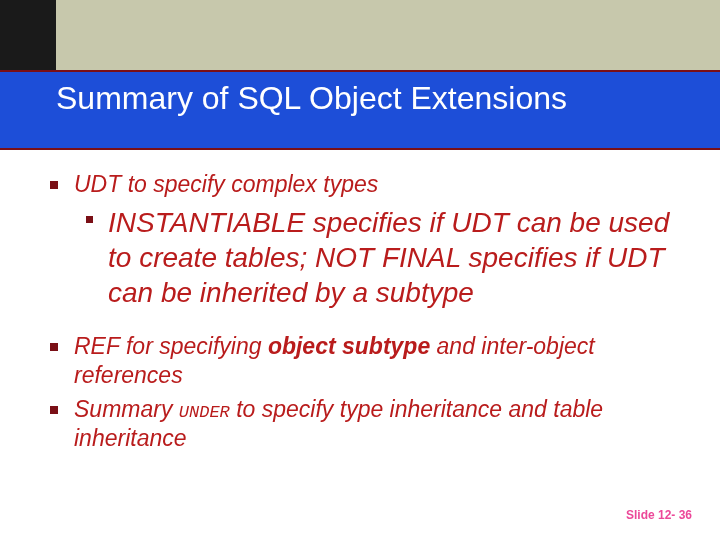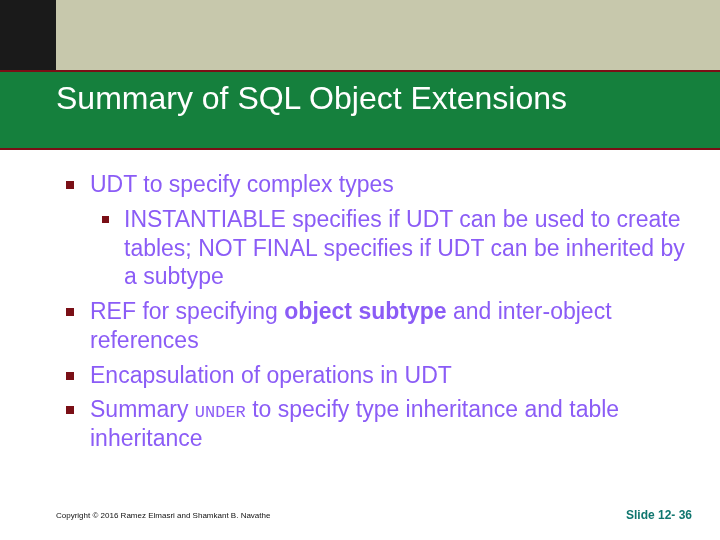--- a/index.html
+++ b/index.html
@@ -33,62 +33,63 @@
     width: 56px;
     height: 70px;
     background: #1a1a1a;
   }
   .title-band {
     position: absolute;
     top: 70px;
     left: 0;
     width: 720px;
     height: 80px;
-    background: #15803d;
+    background: #1d4ed8;
     border-top: 2px solid #7a0f16;
     border-bottom: 2px solid #7a0f16;
     box-sizing: border-box;
   }
   .title-text {
     position: absolute;
     left: 56px;
     top: 8px;
     color: #ffffff;
     font-size: 32px;
     font-weight: 400;
     white-space: nowrap;
   }
   .body {
     position: absolute;
     top: 170px;
-    left: 56px;
+    left: 40px;
     width: 630px;
-    color: #8b5cf6;
+    color: #b91c1c;
     font-size: 23px;
     line-height: 1.25;
+    font-style: italic;
   }
   .lvl1 {
     position: relative;
     padding-left: 34px;
     margin-bottom: 6px;
   }
   .lvl1::before {
     content: "";
     position: absolute;
     left: 10px;
     top: 11px;
     width: 8px;
     height: 8px;
     background: #7a0f16;
   }
   .lvl2 {
     position: relative;
     padding-left: 68px;
-    margin-bottom: 6px;
-    font-size: 23px;
+    margin-bottom: 22px;
+    font-size: 28px;
   }
   .lvl2::before {
     content: "";
     position: absolute;
     left: 46px;
     top: 11px;
     width: 7px;
     height: 7px;
     background: #7a0f16;
   }
@@ -102,21 +103,21 @@
     bottom: 20px;
     font-size: 8px;
     color: #111;
   }
   .footer-right {
     position: absolute;
     right: 28px;
     bottom: 18px;
     font-size: 12px;
     font-weight: bold;
-    color: #0f766e;
+    color: #ec4899;
   }
   .bold { font-weight: bold; }
 </style>
 </head>
 <body>
 
 <div class="slide">
 
   <div class="top-band"></div>
 
@@ -131,26 +132,22 @@
     </div>
 
     <div class="lvl2">
       <span>INSTANTIABLE specifies if UDT can be used to create tables; NOT FINAL specifies if UDT can be inherited by a subtype</span>
     </div>
 
     <div class="lvl1">
       <span>REF for specifying </span><span class="bold">object subtype</span><span> and inter-object references</span>
     </div>
 
-    <div class="lvl1">
-      <span>Encapsulation of operations in UDT</span>
-    </div>
 
     <div class="lvl1">
       <span>Summary </span><span class="keyword-under">UNDER</span><span> to specify type inheritance and table inheritance</span>
     </div>
 
   </div>
 
-  <div class="footer-left">Copyright © 2016 Ramez Elmasri and Shamkant B. Navathe</div>
   <div class="footer-right">Slide 12- 36</div>
 
 </div>
 
 </body></html>

